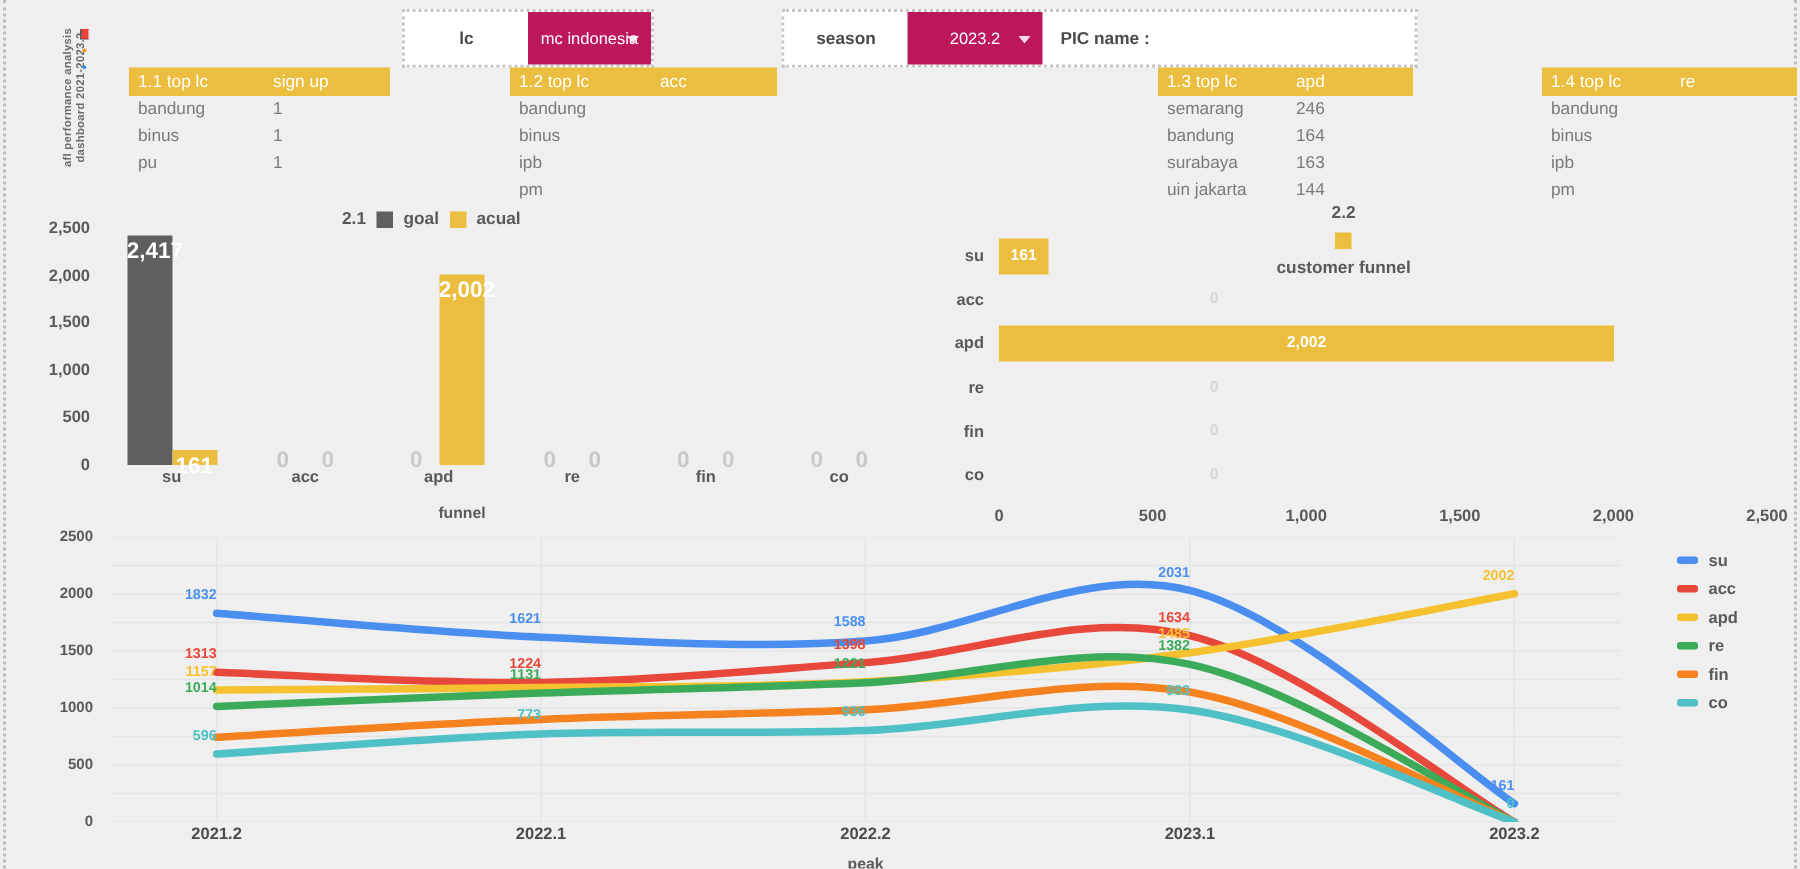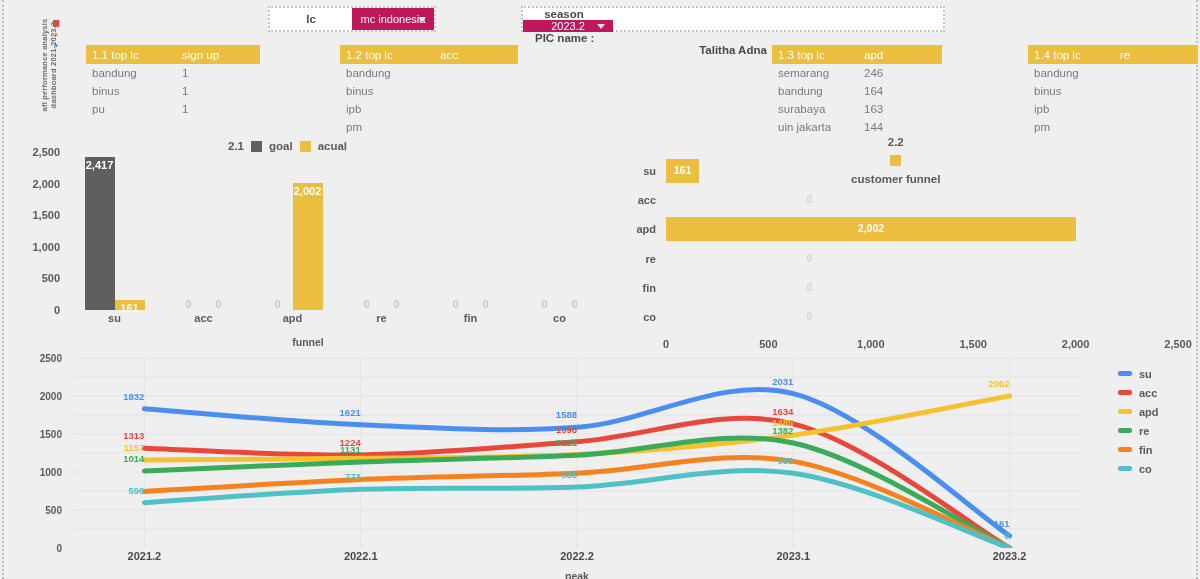--- a/index.html
+++ b/index.html
@@ -30,40 +30,40 @@
     font-size:7.5px;font-weight:bold;line-height:9px;
     color:#6b6b6b;text-align:center;letter-spacing:.2px;
   }
   .vt-icons{
     position:absolute;left:52px;top:18px;width:10px;
   }
   .vt-icons span{display:block;font-size:7px;line-height:11px;}
 
   
   .filter{
-    position:absolute;height:26px;border:2px dotted #c5c5c5;background:#fff;
+    position:absolute;height:39px;border:2px dotted #c5c5c5;background:#fff;
     box-sizing:border-box;display:flex;align-items:stretch;
   }
   .filter .lbl{
     display:flex;align-items:center;justify-content:center;
     font-size:11.5px;font-weight:bold;color:#4a4a4a;background:#fff;
   }
   .filter .val{
     display:flex;align-items:center;justify-content:center;
     font-size:11px;color:#fff;background:#be185d;position:relative;
   }
   .filter .val .caret{
     position:absolute;right:8px;top:50%;margin-top:-2px;
     width:0;height:0;border-left:4px solid transparent;border-right:4px solid transparent;
     border-top:5px solid #fff;opacity:.85;
   }
   #filter-lc{left:268px;top:6px;width:168px;}
   #filter-lc .lbl{width:84px;}
   #filter-lc .val{width:84px;}
-  #filter-season{left:521px;top:6px;width:424px;flex-direction:column;}
+  #filter-season{left:521px;top:6px;width:424px;}
   #filter-season .lbl{width:82px;}
   #filter-season .val{width:90px;}
   #filter-season .lbl2{display:flex;align-items:center;padding-left:12px;font-size:11.5px;font-weight:bold;color:#4a4a4a;}
   #filter-season .pic{display:flex;align-items:center;justify-content:center;flex:1;font-size:11.5px;font-weight:bold;color:#4a4a4a;}
 
   
   .lctable{position:absolute;top:45px;}
   .lctable .thead{
     background:#ecbe3f;color:#fff;height:19px;display:flex;align-items:center;
     font-size:11.5px;
@@ -90,21 +90,21 @@
 
   #chart21{position:absolute;left:8px;top:152px;width:600px;height:200px;}
   .yaxis{position:absolute;left:0;top:0;width:56px;height:158px;}
   .yaxis .t{position:absolute;right:4px;font-size:11px;font-weight:bold;color:#5a5a5a;transform:translateY(-50%);}
   .plot21{position:absolute;left:62px;top:0;right:4px;height:158px;}
   .bargroups{position:absolute;left:0;right:0;bottom:0;top:0;display:flex;}
   .bgroup{flex:1;position:relative;display:flex;align-items:flex-end;justify-content:center;gap:0px;}
   .bar{position:relative;width:30px;}
   .bar .vlab{
     position:absolute;left:0;right:0;top:2px;text-align:center;
-    font-size:11px;font-weight:bold;color:#fff;
+    font-size:15px;font-weight:bold;color:#fff;
   }
   .bar.zero{height:0;}
   .bar.zero .vlab{top:-12px;color:#c9c9c9;}
   .xlabels{position:absolute;left:62px;right:4px;top:160px;display:flex;}
   .xlabels div{flex:1;text-align:center;font-size:11px;font-weight:bold;color:#5a5a5a;}
   #x21-axisname{position:absolute;left:0;right:0;top:184px;text-align:center;font-size:10.5px;font-weight:bold;color:#5a5a5a;}
 
   
   #chart22{position:absolute;left:612px;top:152px;width:584px;height:200px;}
   .hrows{position:absolute;left:0;top:4px;right:18px;height:176px;}
@@ -155,21 +155,20 @@
     </div>
   </div>
 
   <div class="filter" id="filter-season">
     <div class="lbl">season</div>
     <div class="val">
       <span>2023.2</span>
       <i class="caret"></i>
     </div>
     <div class="lbl2">PIC name :</div>
-    <div class="pic">Talitha Adna</div>
   </div>
 
   <div class="lctable" id="lc-1">
     <div class="thead">
       <span class="c1">1.1 top lc</span>
       <span class="c2">sign up</span>
     </div>
     <div class="trow">
         <span class="c1">bandung</span>
         <span class="c2">1</span>

